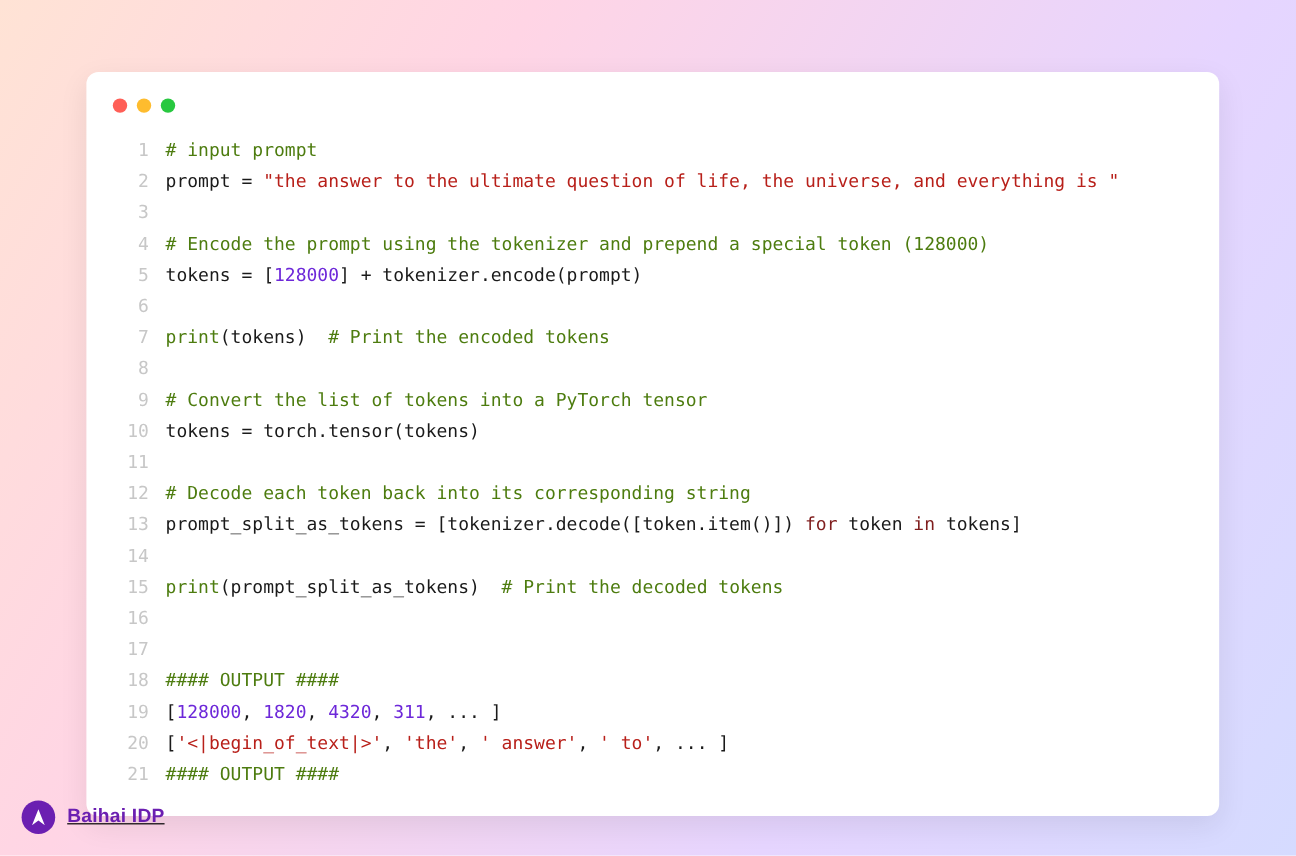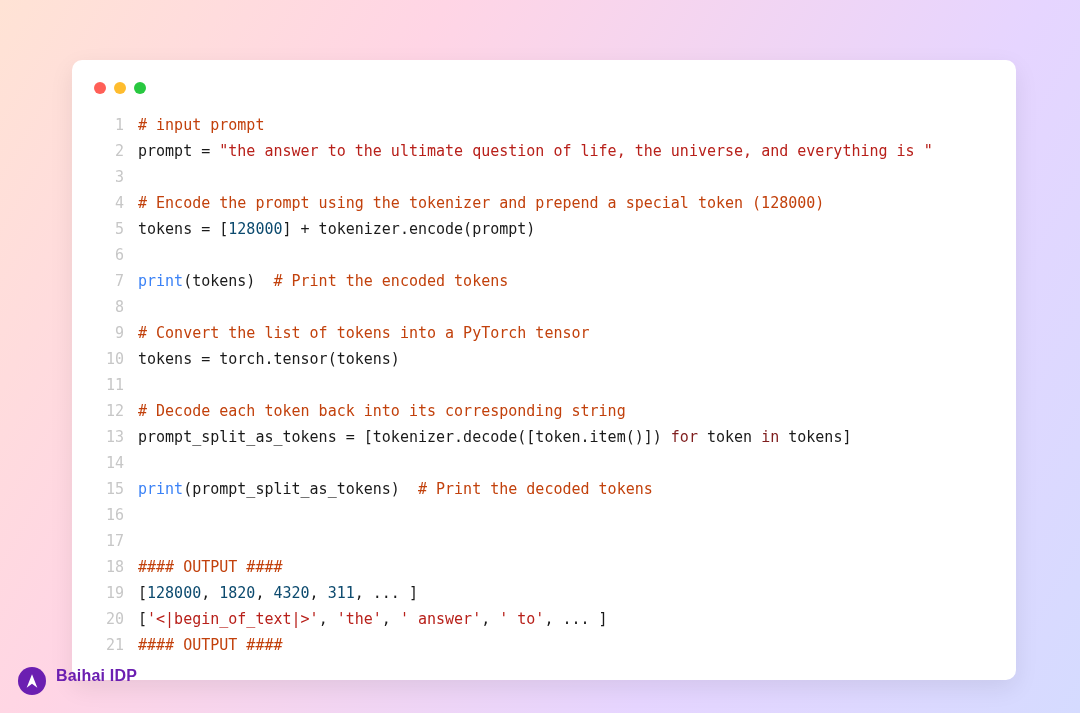--- a/index.html
+++ b/index.html
@@ -38,33 +38,34 @@
   .line { display: flex; }
   .ln {
     width: 30px;
     text-align: right;
     color: #c7c7c7;
     user-select: none;
     flex-shrink: 0;
     margin-right: 14px;
   }
   .txt { flex: 1; color: #1a1a1a; }
-  .c-comment { color: #c2410c; }   
+  .c-comment { color: #4d7c0f; }   
   .c-str     { color: #b8201a; }   
-  .c-num     { color: #0c4a6e; }   
+  .c-num     { color: #6d28d9; }   
   .c-kw      { color: #7f1d1d; }   
-  .c-fn      { color: #3b82f6; }   
+  .c-fn      { color: #4d7c0f; }   
   .footer {
     position: absolute;
     left: 18px;
     bottom: 18px;
     display: flex;
-    align-items: flex-start;
+    align-items: center;
     gap: 10px;
     font-family: -apple-system, "Segoe UI", sans-serif;
+    text-decoration: underline;
   }
   .footer .logo {
     width: 28px; height: 28px; border-radius: 50%;
     background: #6b1fb1;
     display: flex; align-items: center; justify-content: center;
   }
   .footer .logo svg { width: 16px; height: 16px; fill: #fff; }
   .footer .brand {
     color: #6b1fb1;
     font-weight: 700;

